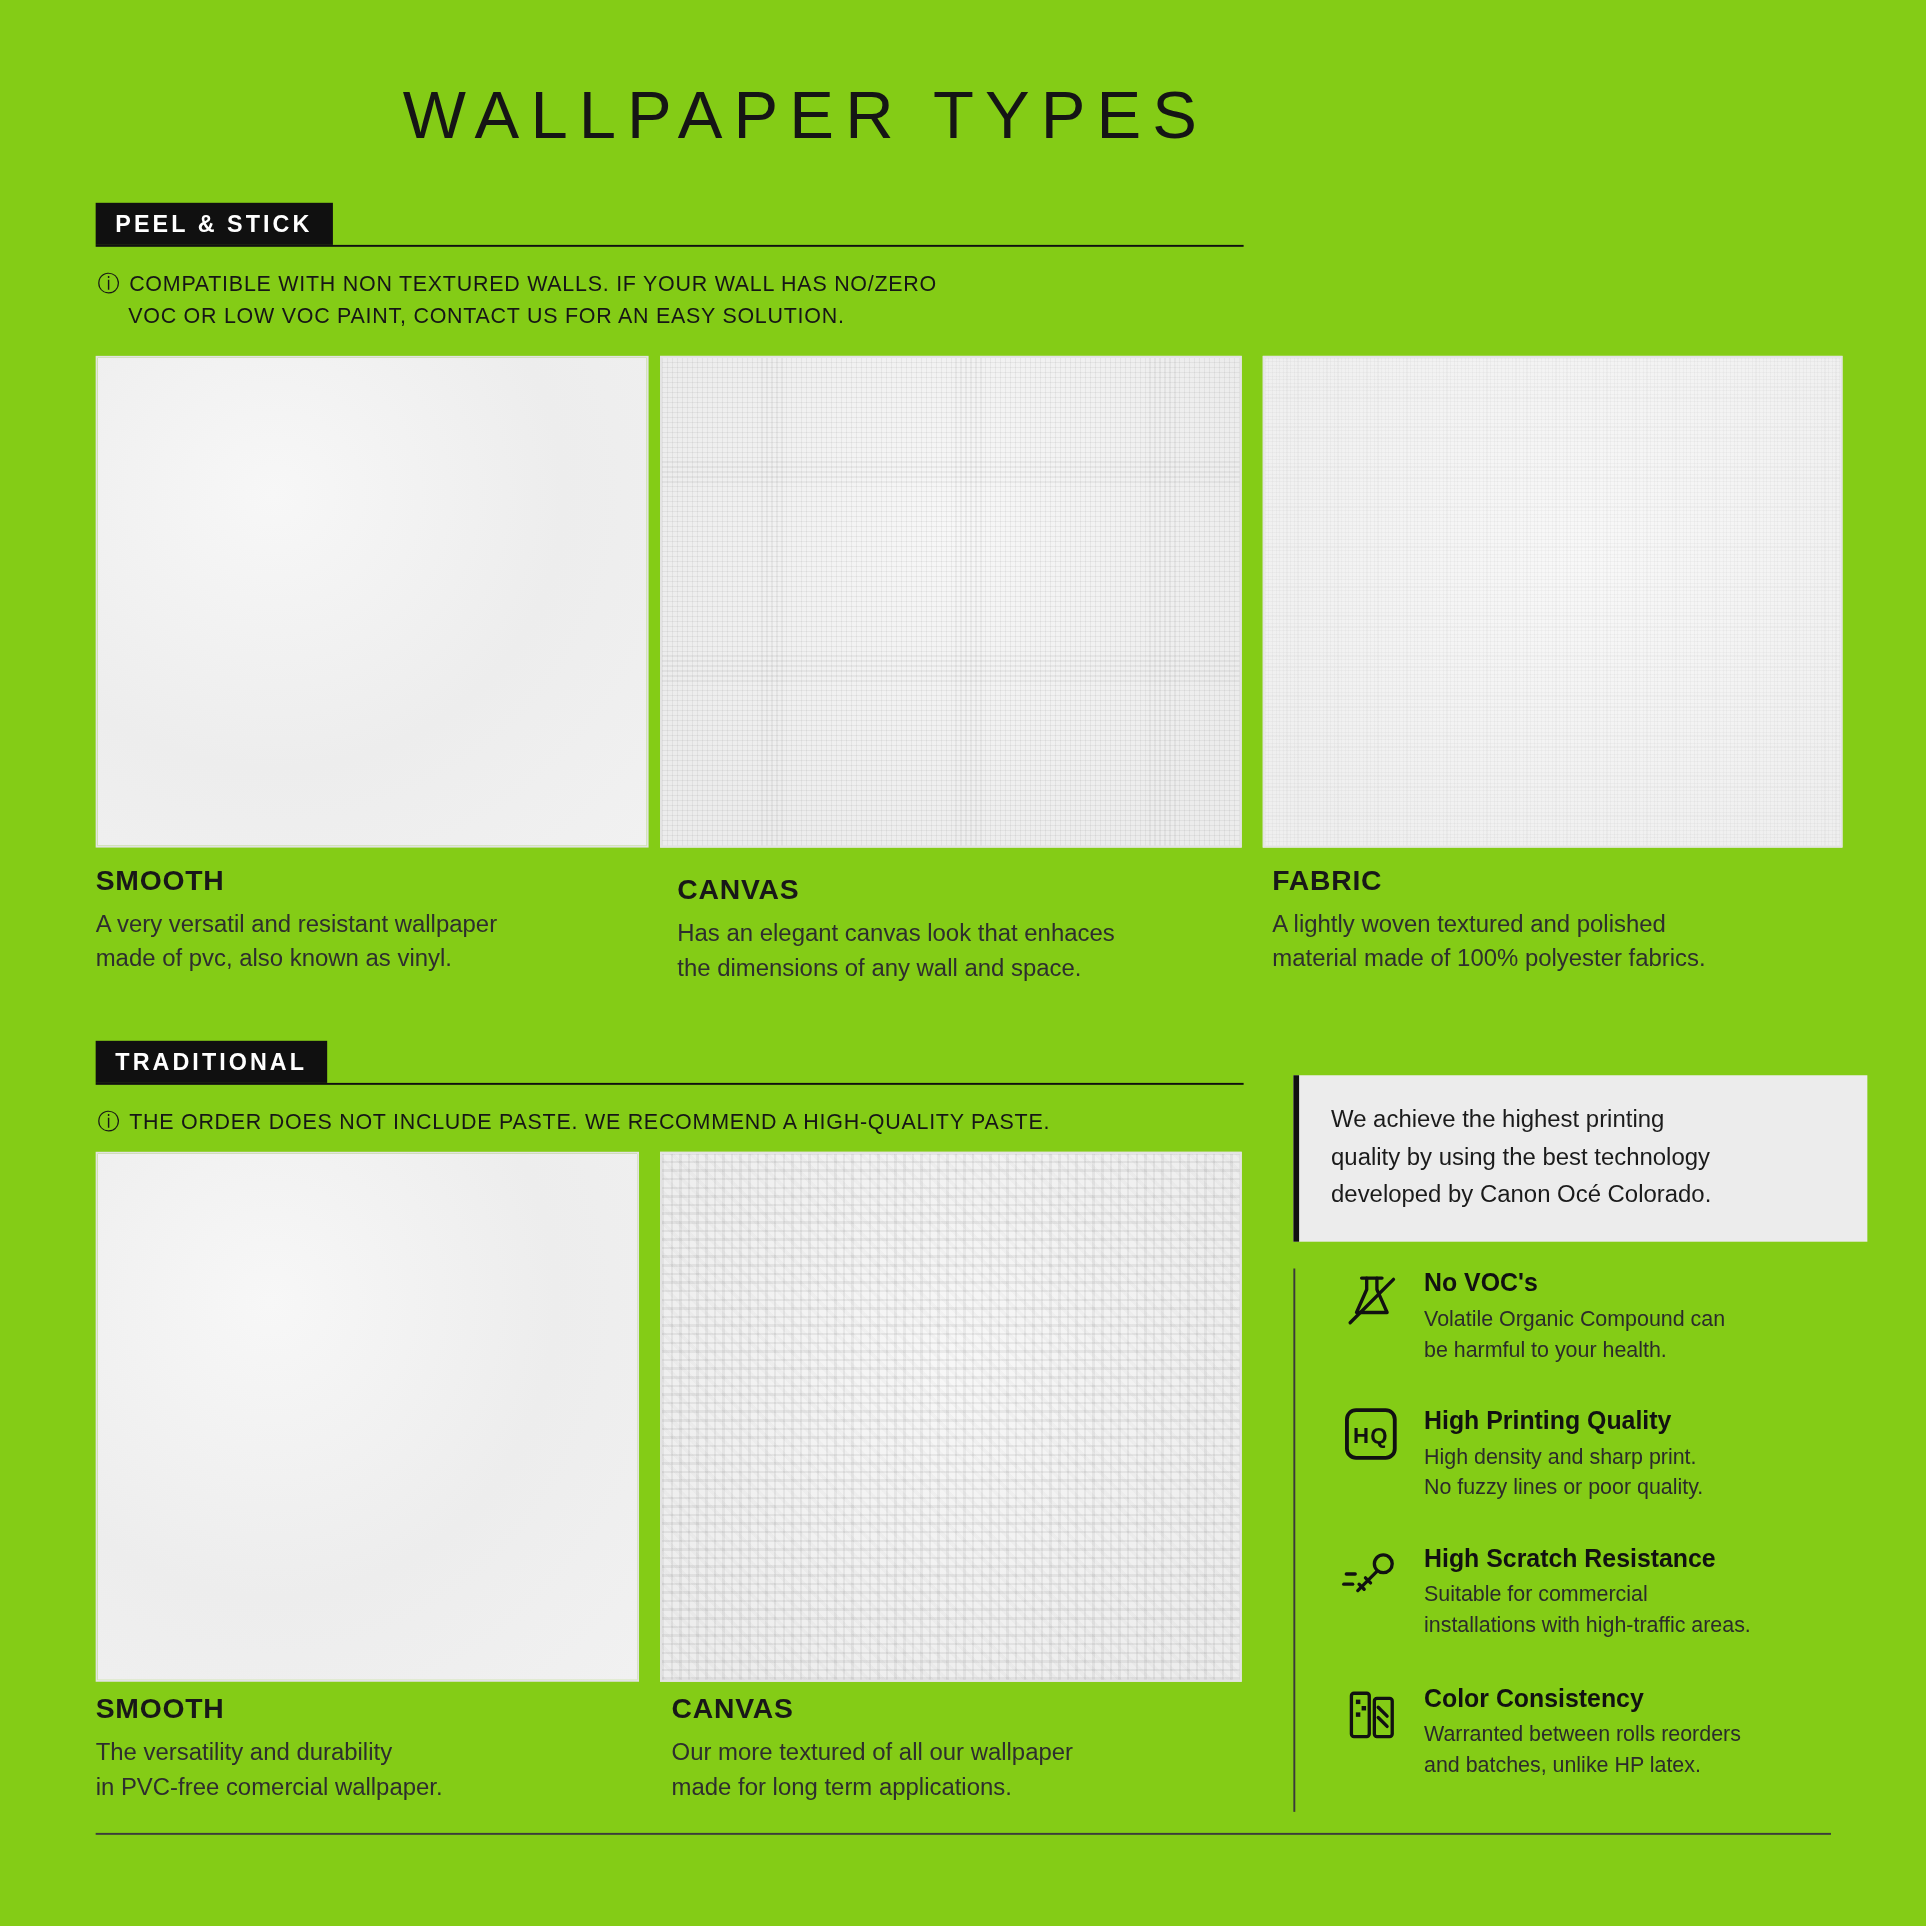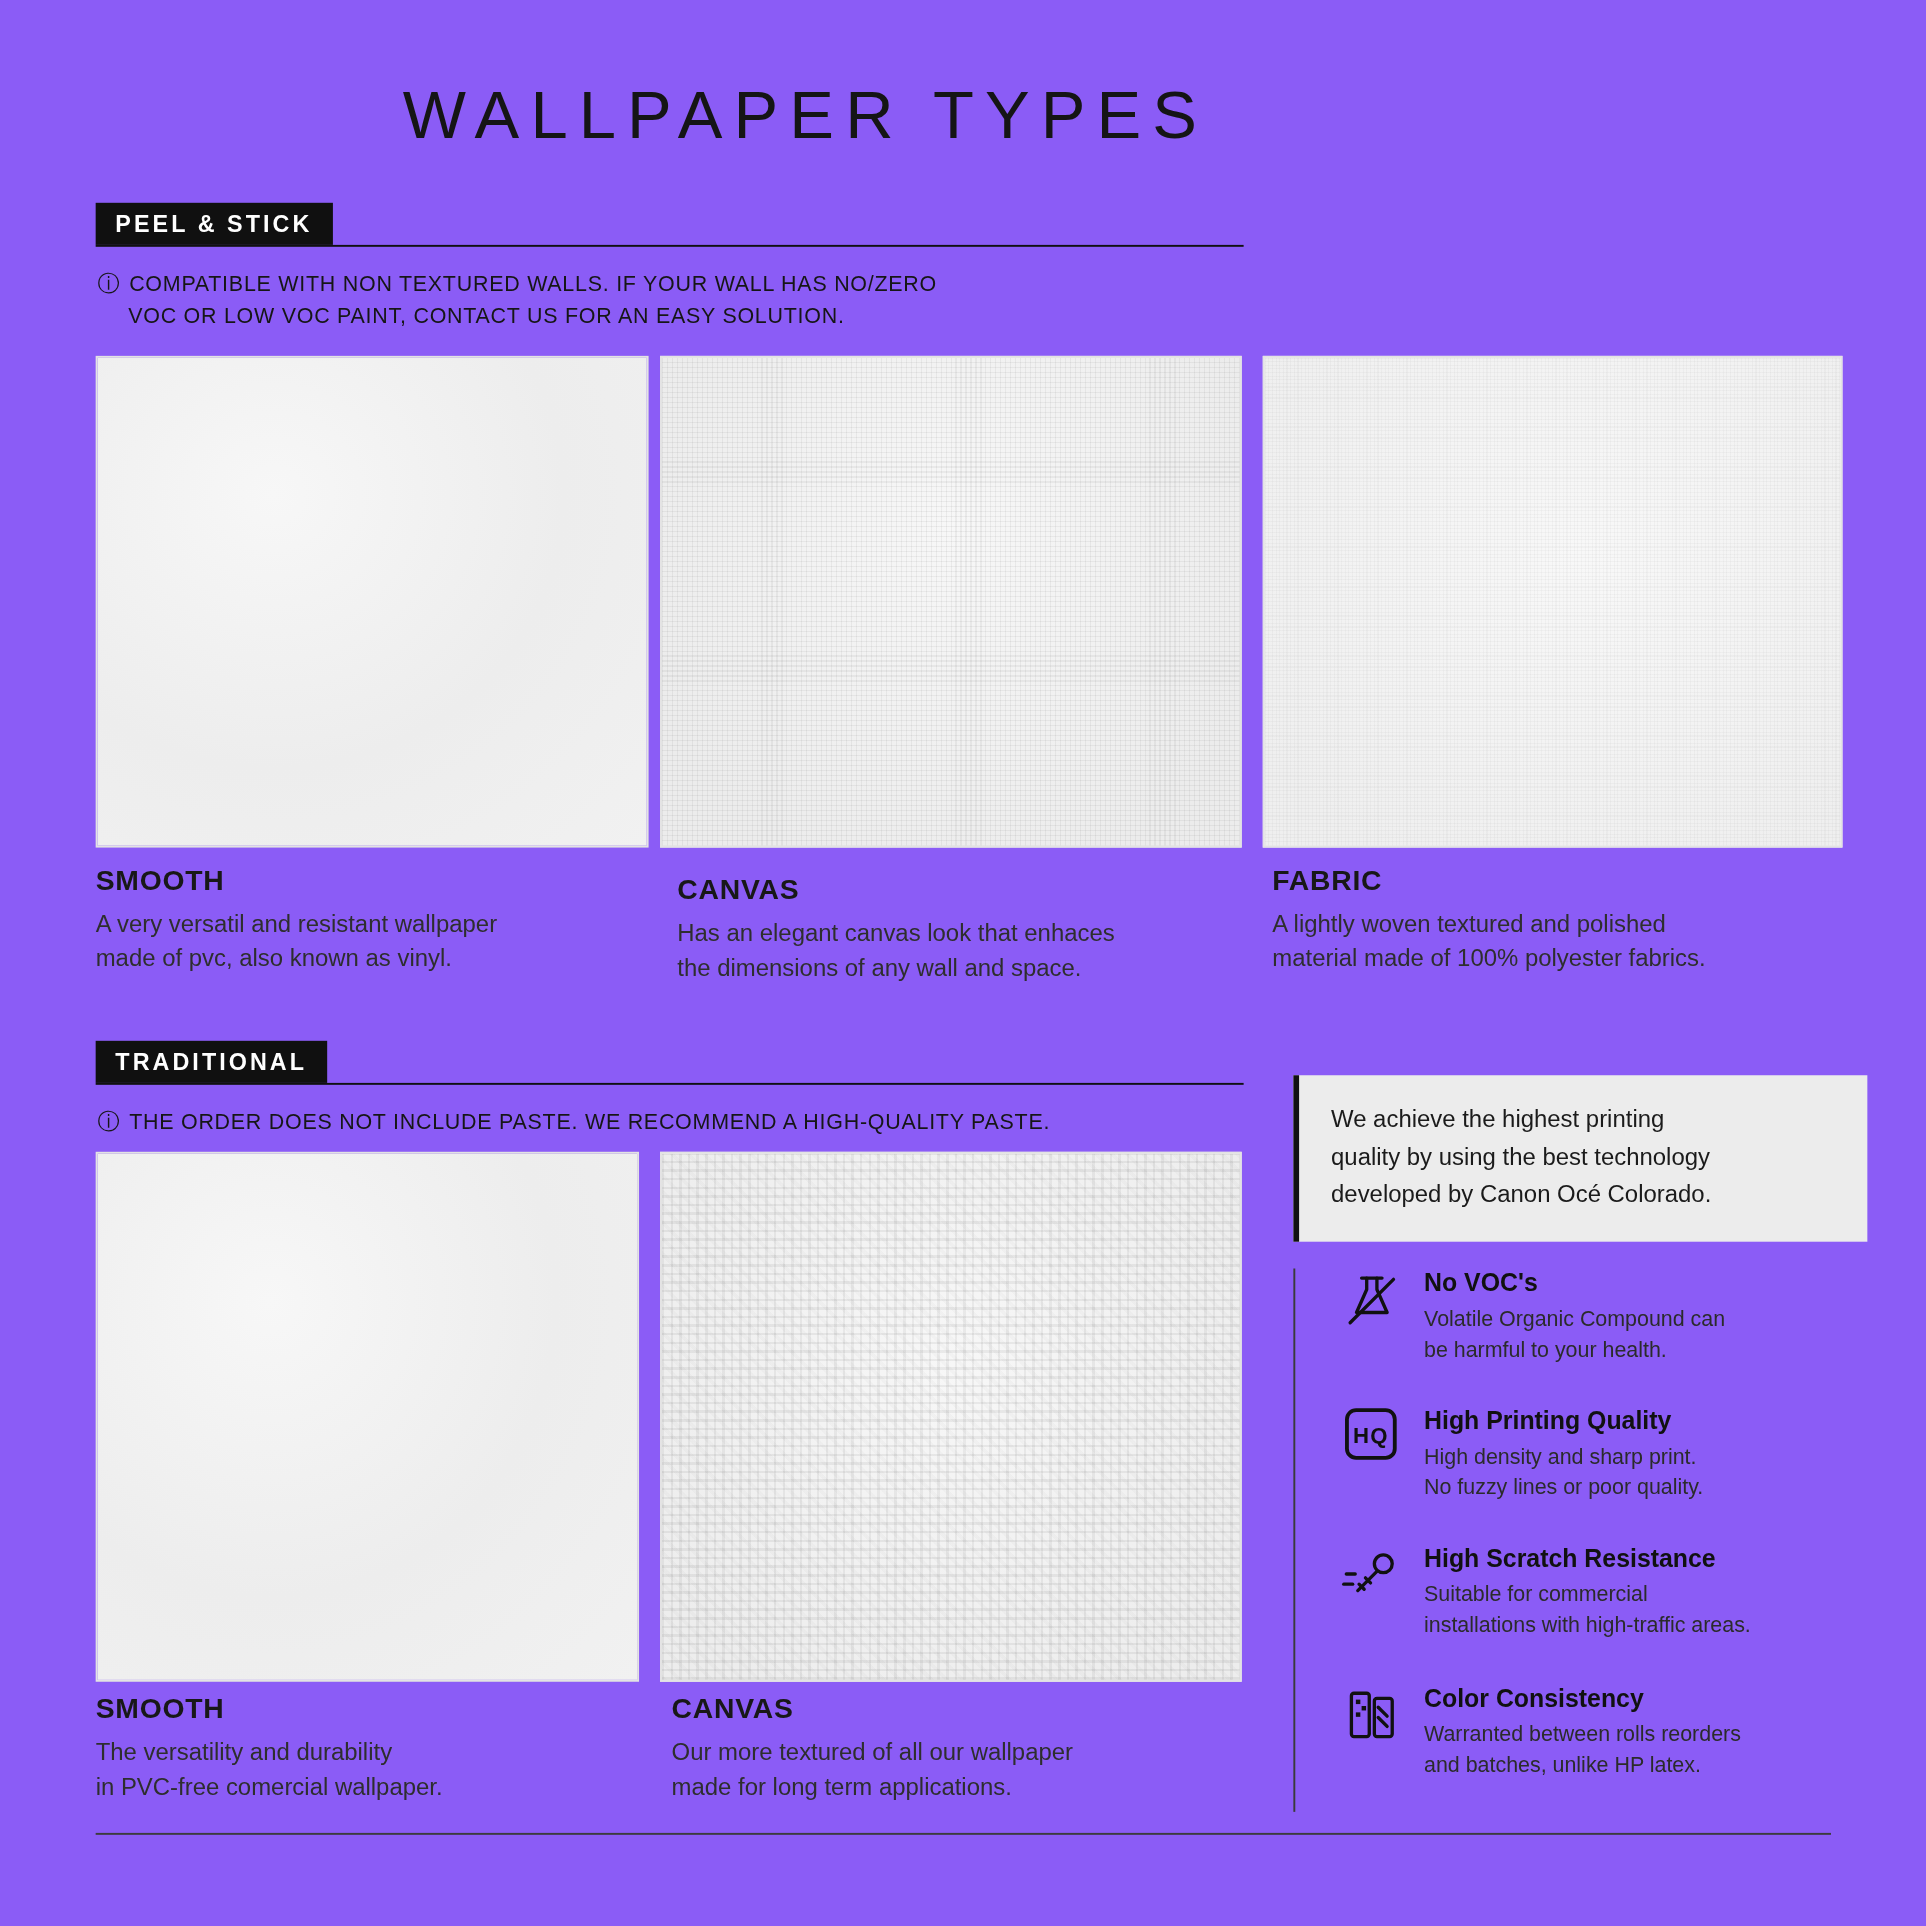--- a/index.html
+++ b/index.html
@@ -4,21 +4,21 @@
 <style>
   html, body {
     margin: 0; padding: 0;
     background: #ffffff;
     width: 1926px; height: 1926px;
     overflow: hidden;
   }
   #canvas {
     position: relative;
     width: 1926px; height: 1926px;
-    background: #8b5cf6;
+    background: #84cc16;
   }
   .page {
     position: absolute; left: 0; top: 0;
     width: 1007px; height: 1007px;
     transform: scale(1.913265);
     transform-origin: 0 0;
     font-family: "Liberation Sans", sans-serif;
     color: #111111;
   }
   .title {

